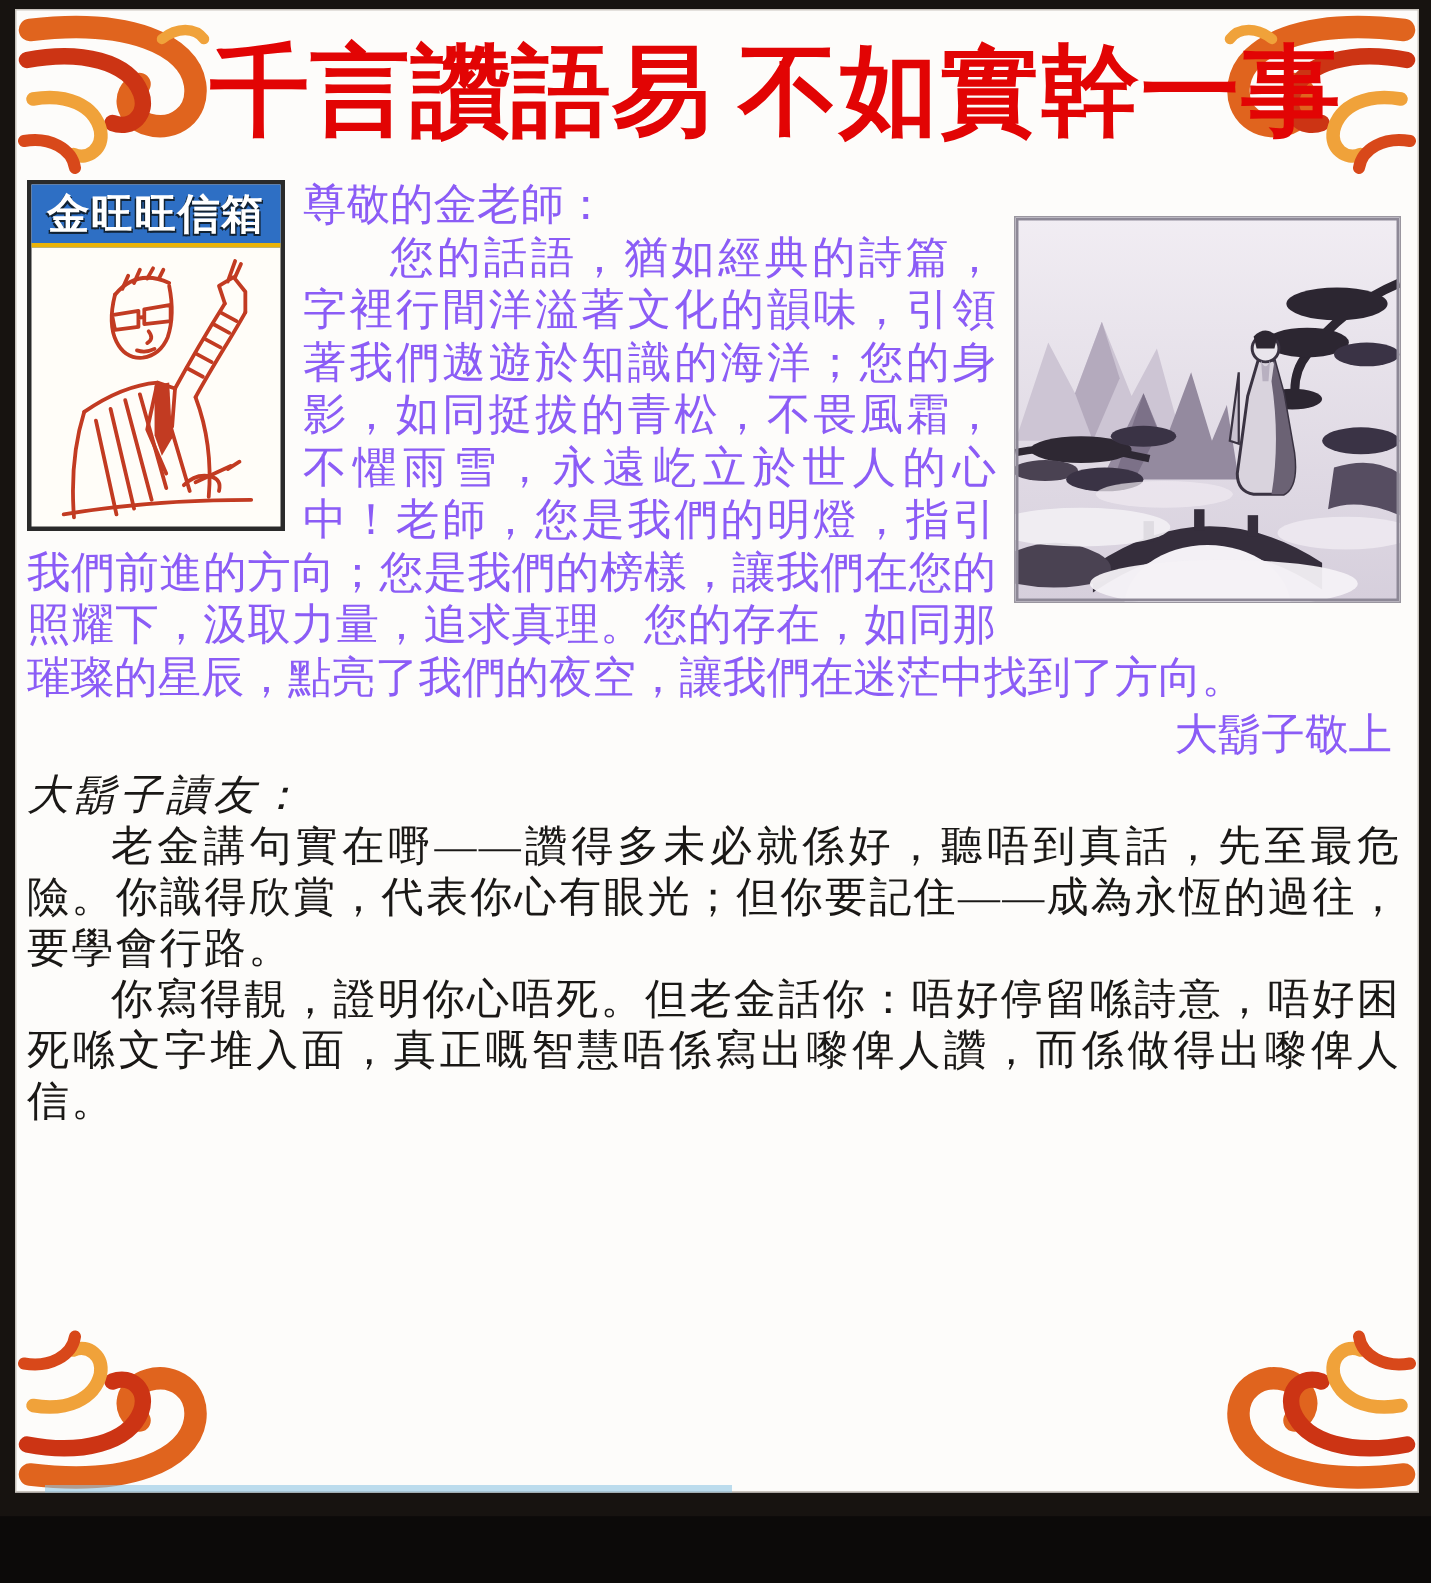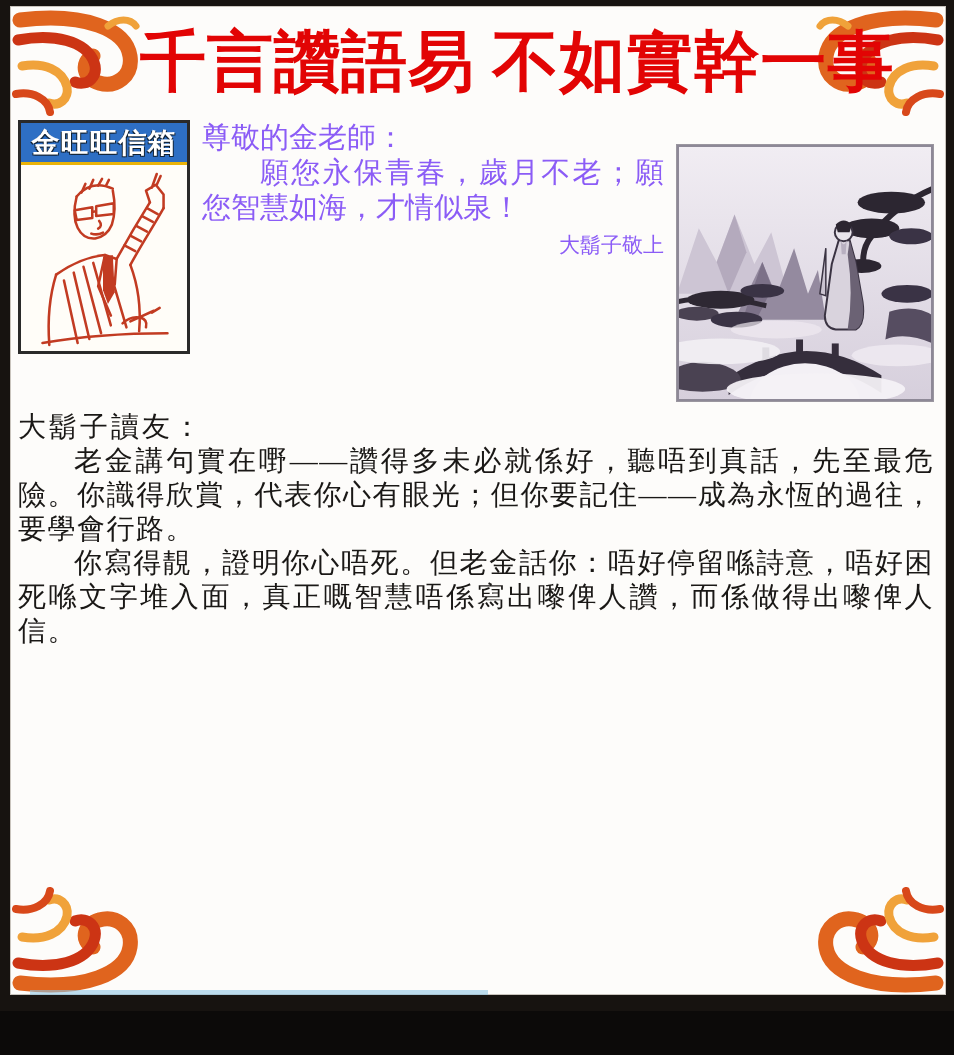--- a/index.html
+++ b/index.html
@@ -44,28 +44,28 @@
   }
   .logo-art{width:100%;height:186px;}
   .painting{
     float:right;width:258px;height:258px;margin:24px 0 8px 12px;
     border:1px solid #9a969f;background:#e8e4ea;
   }
   .painting svg{width:100%;height:100%;display:block;}
   .letter{font-size:29px;line-height:35px;color:#8b5cf6;text-align:justify;}
   .letter p{margin:0;text-indent:2em;}
   .letter p.salutation{text-indent:0;}
-  .sig-line{clear:none;text-align:right;margin:2px 6px 0 0;font-size:21px;line-height:36px;}
+  .sig-line{clear:none;text-align:right;margin:2px 6px 0 0;font-size:29px;line-height:36px;}
   .reply{
     clear:both;margin-top:6px;font-size:28px;line-height:34px;color:#1a1816;
     letter-spacing:1.5px;text-align:justify;
     font-family:"Liberation Serif","DejaVu Serif",serif;
   }
   .reply p{margin:0;text-indent:2em;}
-  .reply p.salutation{text-indent:0;letter-spacing:3px;}
+  .reply p.salutation{text-indent:0;letter-spacing:3px;font-style:italic;}
   
   .editor-note{
     position:absolute;left:108px;top:988px;z-index:2;
     font-size:30px;font-weight:bold;color:#cf0f0f;letter-spacing:1px;
     white-space:nowrap;
   }
   .watermark{
     position:absolute;left:20px;top:984px;width:458px;height:50px;z-index:3;
     background:rgba(142,196,228,0.58);
   }
@@ -219,21 +219,21 @@
           <ellipse cx="44" cy="208" rx="60" ry="13" fill="#f2eff4" opacity="0.9"></ellipse>
           <ellipse cx="140" cy="246" rx="90" ry="16" fill="#f4f1f6" opacity="0.95"></ellipse>
           <ellipse cx="222" cy="212" rx="46" ry="11" fill="#efeaf1" opacity="0.85"></ellipse>
           <ellipse cx="100" cy="186" rx="46" ry="9" fill="#efeaf1" opacity="0.7"></ellipse>
           <rect x="1" y="1" width="256" height="256" fill="none" stroke="#8d8896" stroke-width="2"></rect>
         </svg>
       </div>
 
       <div class="letter">
         <p class="salutation">尊敬的金老師：</p>
-        <p>願您永保青春，歲月不老；願您智慧如海，才情似泉！</p>
+        <p>您的話語，猶如經典的詩篇，字裡行間洋溢著文化的韻味，引領著我們遨遊於知識的海洋；您的身影，如同挺拔的青松，不畏風霜，不懼雨雪，永遠屹立於世人的心中！老師，您是我們的明燈，指引我們前進的方向；您是我們的榜樣，讓我們在您的照耀下，汲取力量，追求真理。您的存在，如同那璀璨的星辰，點亮了我們的夜空，讓我們在迷茫中找到了方向。</p>
         <div class="sig-line">大鬍子敬上</div>
       </div>
 
       <div class="reply">
         <p class="salutation">大鬍子讀友：</p>
         <p>老金講句實在嘢——讚得多未必就係好，聽唔到真話，先至最危險。你識得欣賞，代表你心有眼光；但你要記住——成為永恆的過往，要學會行路。</p>
         <p>你寫得靚，證明你心唔死。但老金話你：唔好停留喺詩意，唔好困死喺文字堆入面，真正嘅智慧唔係寫出嚟俾人讚，而係做得出嚟俾人信。</p>
 
       </div>
     </div>

